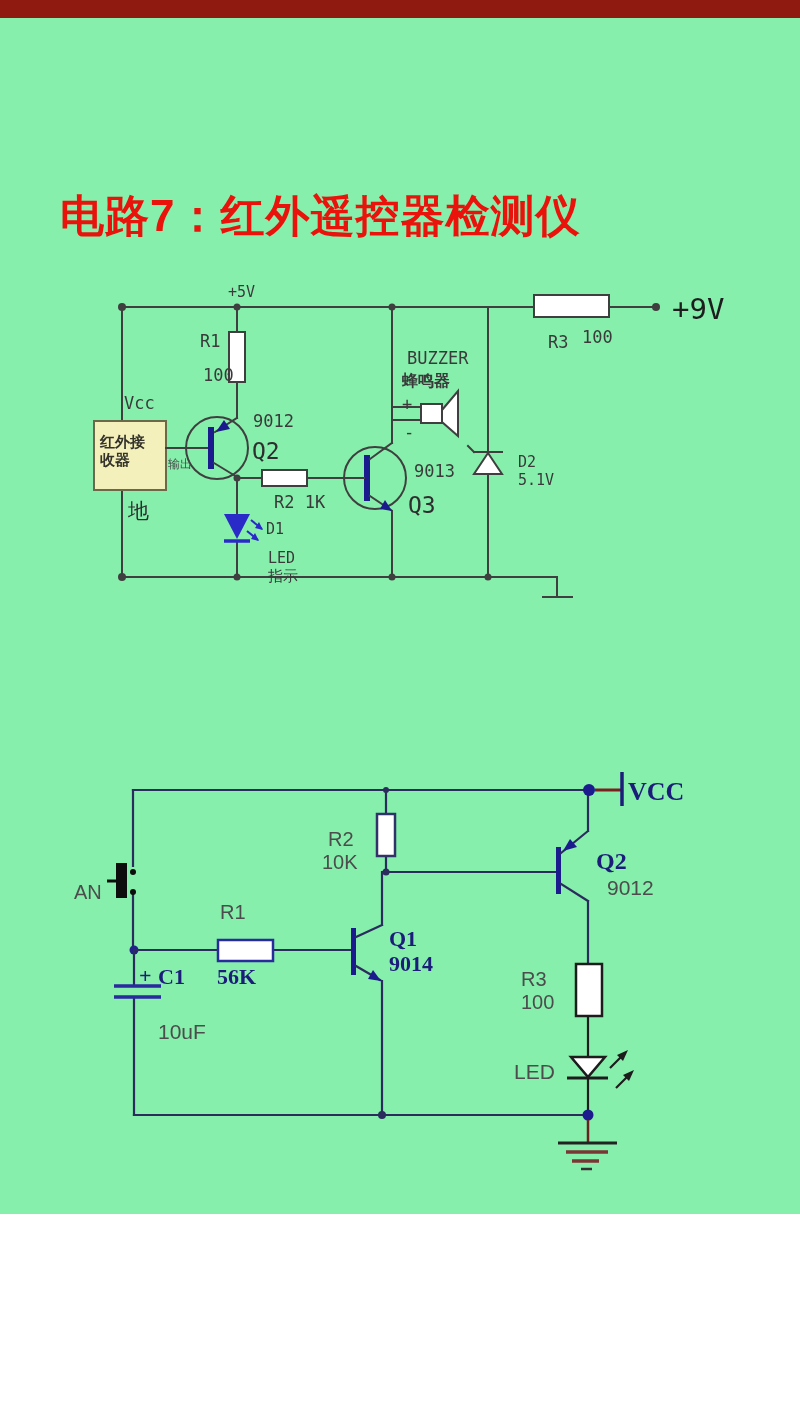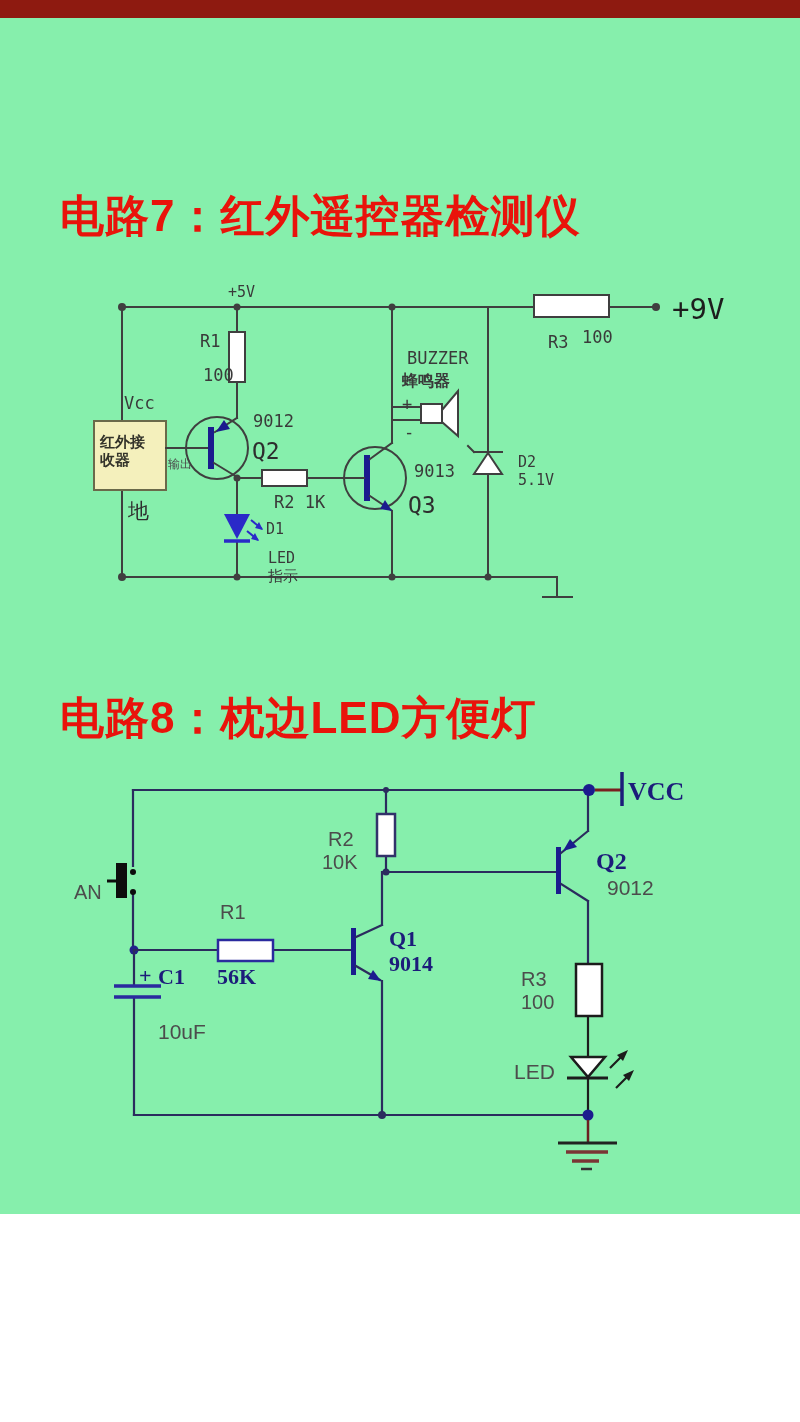--- a/index.html
+++ b/index.html
@@ -38,21 +38,20 @@
 </style>
 </head>
 <body>
 
 <div class="page">
 
   <div class="edge-bar top"></div>
   <div class="edge-bar bottom"></div>
 
   <div id="title7" class="circuit-title">电路7：红外遥控器检测仪</div>
-  <div id="title8" class="circuit-title">电路8：枕边LED方便灯</div>
 
   <svg id="svg-c7" width="800" height="330" viewBox="0 280 800 330">
 
     <path class="w7" d="M122,307 H534 M609,307 H656"></path>
     <path class="w7" d="M122,307 V421 M122,490 V577"></path>
     <path class="w7" d="M122,577 H557 M557,577 V597 M543,597 H572"></path>
 
     <path class="w7" d="M237,307 V332 M237,382 V418"></path>
     <rect class="comp7" x="229" y="332" width="16" height="50"></rect>
 

